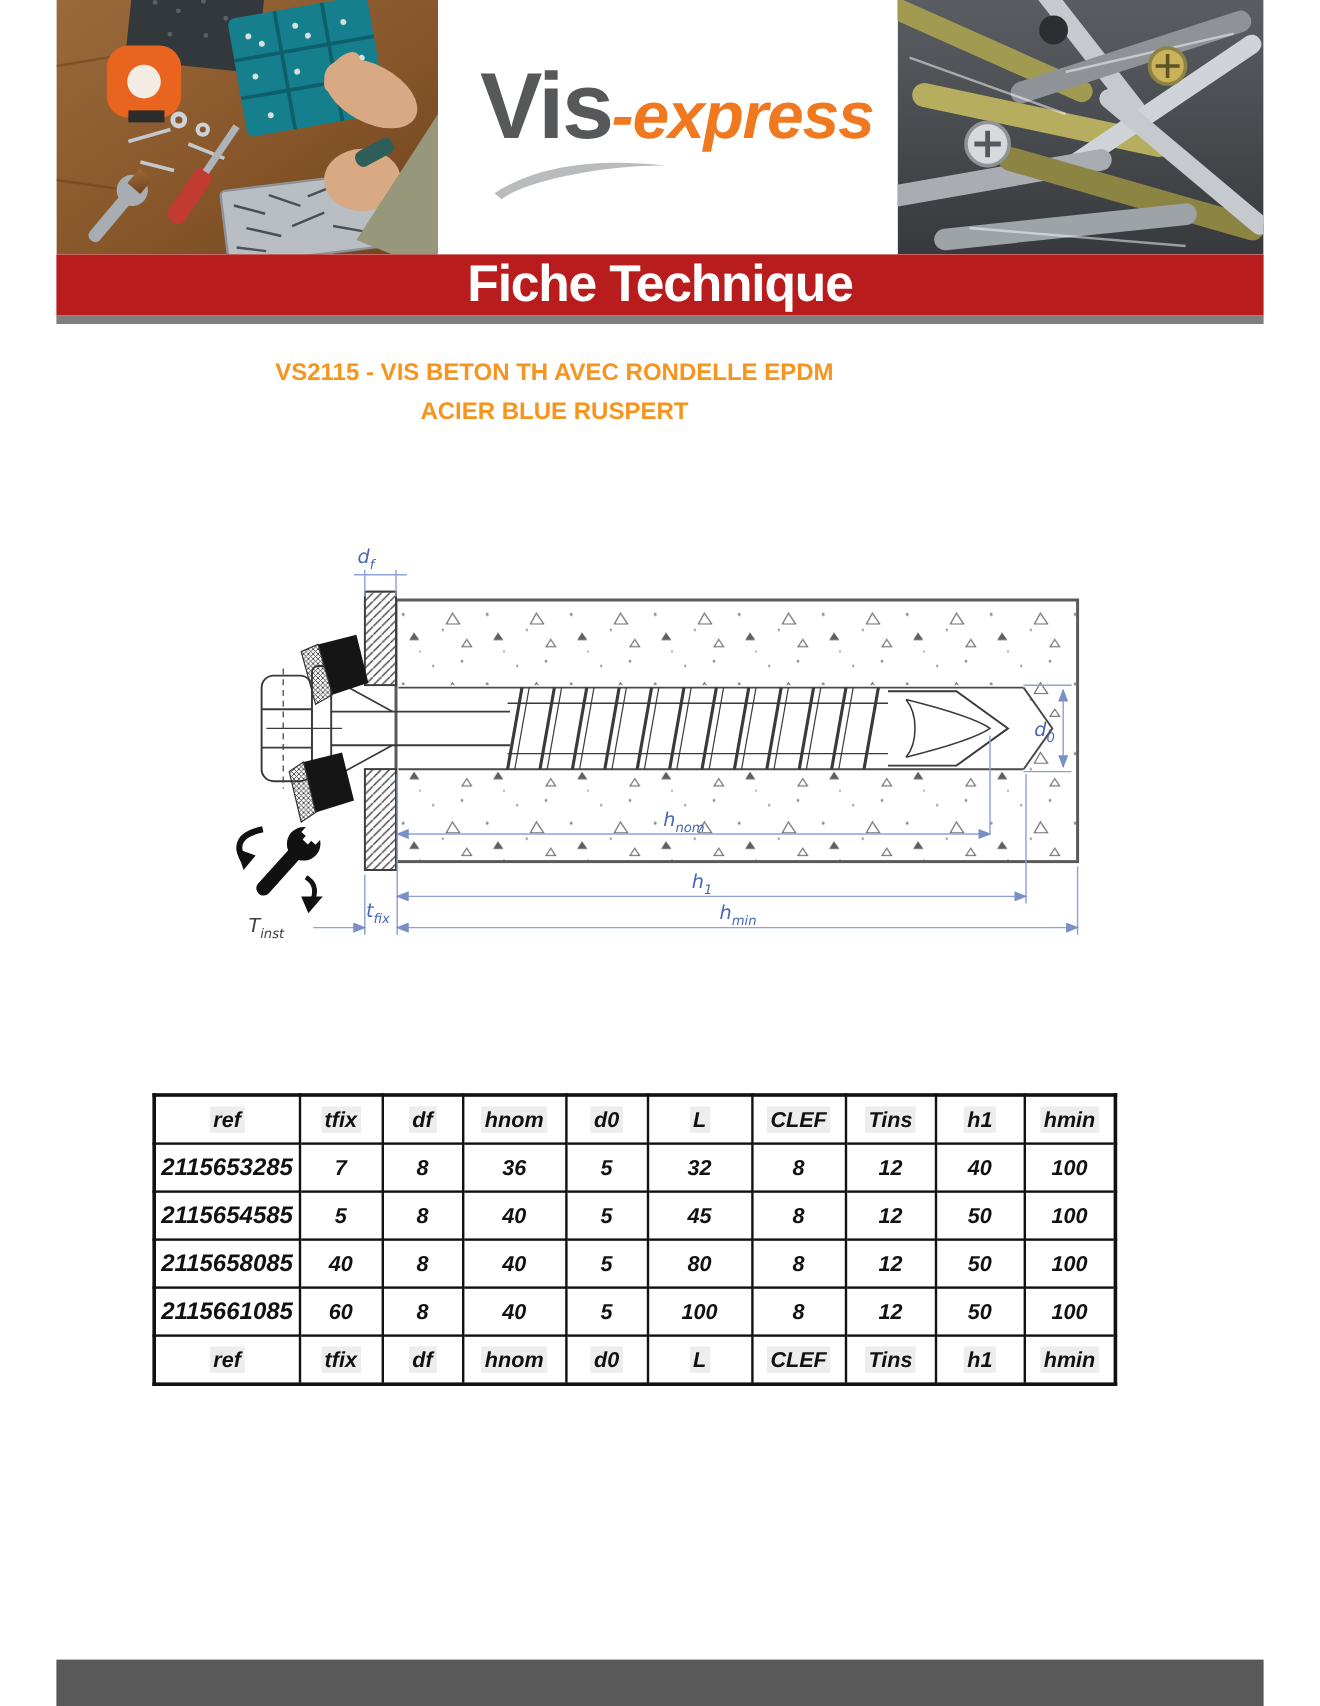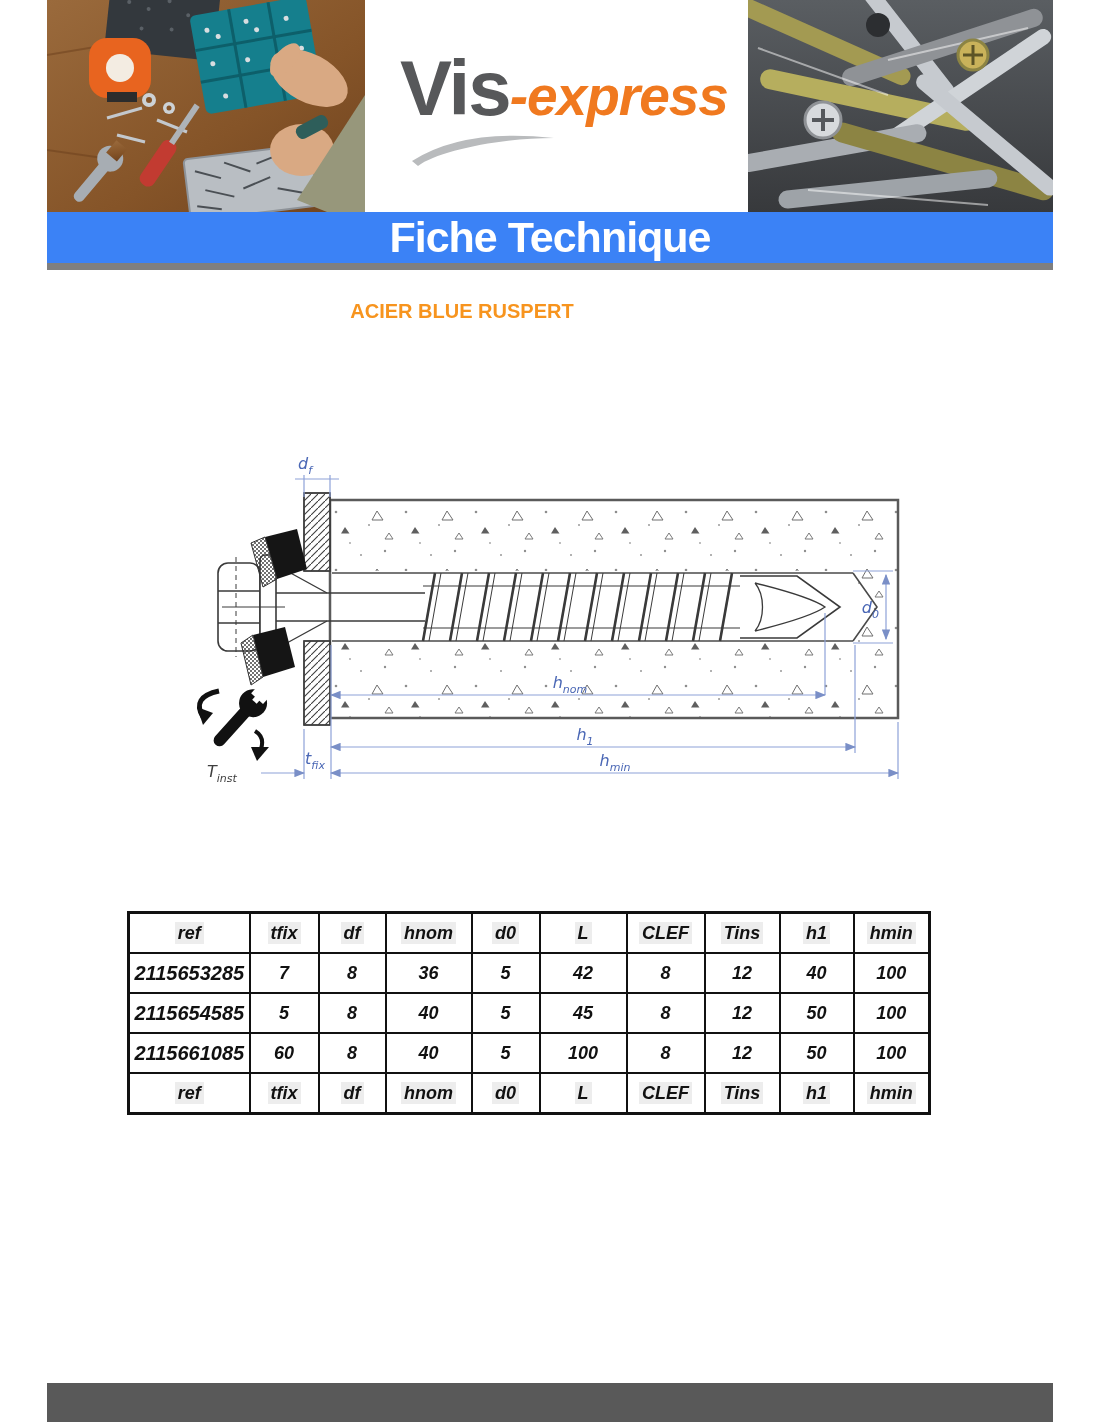--- a/index.html
+++ b/index.html
@@ -5,21 +5,21 @@
   html,body{margin:0;padding:0;background:#fff;}
   .page{position:relative;width:1100px;height:1422px;background:#ffffff;
         font-family:"Liberation Sans",sans-serif;overflow:hidden;}
   .abs{position:absolute;}
 
   
   .banner-photo{position:absolute;top:0;height:212px;}
   .logo-wrap{position:absolute;left:400px;top:52px;white-space:nowrap;line-height:72px;}
   .logo-vis{font-size:78px;font-weight:bold;color:#57585A;letter-spacing:-2px;}
   .logo-express{font-size:55px;font-weight:bold;font-style:italic;color:#F0791F;letter-spacing:-1px;}
-  .band{position:absolute;left:47px;top:212px;width:1006px;height:51px;background:#3b82f6;
+  .band{position:absolute;left:47px;top:212px;width:1006px;height:51px;background:#b91c1c;
         color:#ffffff;text-align:center;font-weight:bold;font-size:43px;line-height:51px;
         letter-spacing:-1px;}
   .band-strip{position:absolute;left:47px;top:263px;width:1006px;height:7px;background:#7F7F7F;}
 
   
   .prod-title{position:absolute;left:47px;top:295px;width:830px;text-align:center;
               color:#F7941E;font-weight:bold;font-size:20px;line-height:32px;}
 
   
   .tbl-wrap{position:absolute;left:127px;top:911px;}
@@ -185,20 +185,21 @@
           <line x1="225" y1="45" x2="225" y2="65"></line>
         </g>
       <circle cx="130" cy="25" r="12" fill="#2c2e31"></circle>
     </g>
   </svg>
 
   <div class="band">Fiche Technique</div>
   <div class="band-strip"></div>
 
   <div class="prod-title">
+    <div>VS2115 - VIS BETON TH AVEC RONDELLE EPDM</div>
     <div>ACIER BLUE RUSPERT</div>
   </div>
 
   <svg class="abs" style="left:185px;top:445px;width:740px;height:350px;" viewBox="0 0 740 350">
     <defs>
       <pattern id="speckle" width="70" height="58" patternUnits="userSpaceOnUse">
         <circle cx="11" cy="9" r="1.3" fill="#8d8d8d"></circle>
         <circle cx="44" cy="22" r="1" fill="#9a9a9a"></circle>
         <circle cx="60" cy="48" r="1.2" fill="#8d8d8d"></circle>
         <circle cx="25" cy="40" r="0.9" fill="#a0a0a0"></circle>
@@ -359,33 +360,45 @@
           <td><span class="hl">Tins</span></td>
           <td><span class="hl">h1</span></td>
           <td><span class="hl">hmin</span></td>
         </tr>
         <tr>
           <td class="ref">2115653285</td>
           <td>7</td>
           <td>8</td>
           <td>36</td>
           <td>5</td>
-          <td>42</td>
+          <td>32</td>
           <td>8</td>
           <td>12</td>
           <td>40</td>
           <td>100</td>
         </tr>
         <tr>
           <td class="ref">2115654585</td>
           <td>5</td>
           <td>8</td>
           <td>40</td>
           <td>5</td>
           <td>45</td>
+          <td>8</td>
+          <td>12</td>
+          <td>50</td>
+          <td>100</td>
+        </tr>
+        <tr>
+          <td class="ref">2115658085</td>
+          <td>40</td>
+          <td>8</td>
+          <td>40</td>
+          <td>5</td>
+          <td>80</td>
           <td>8</td>
           <td>12</td>
           <td>50</td>
           <td>100</td>
         </tr>
         <tr>
           <td class="ref">2115661085</td>
           <td>60</td>
           <td>8</td>
           <td>40</td>

